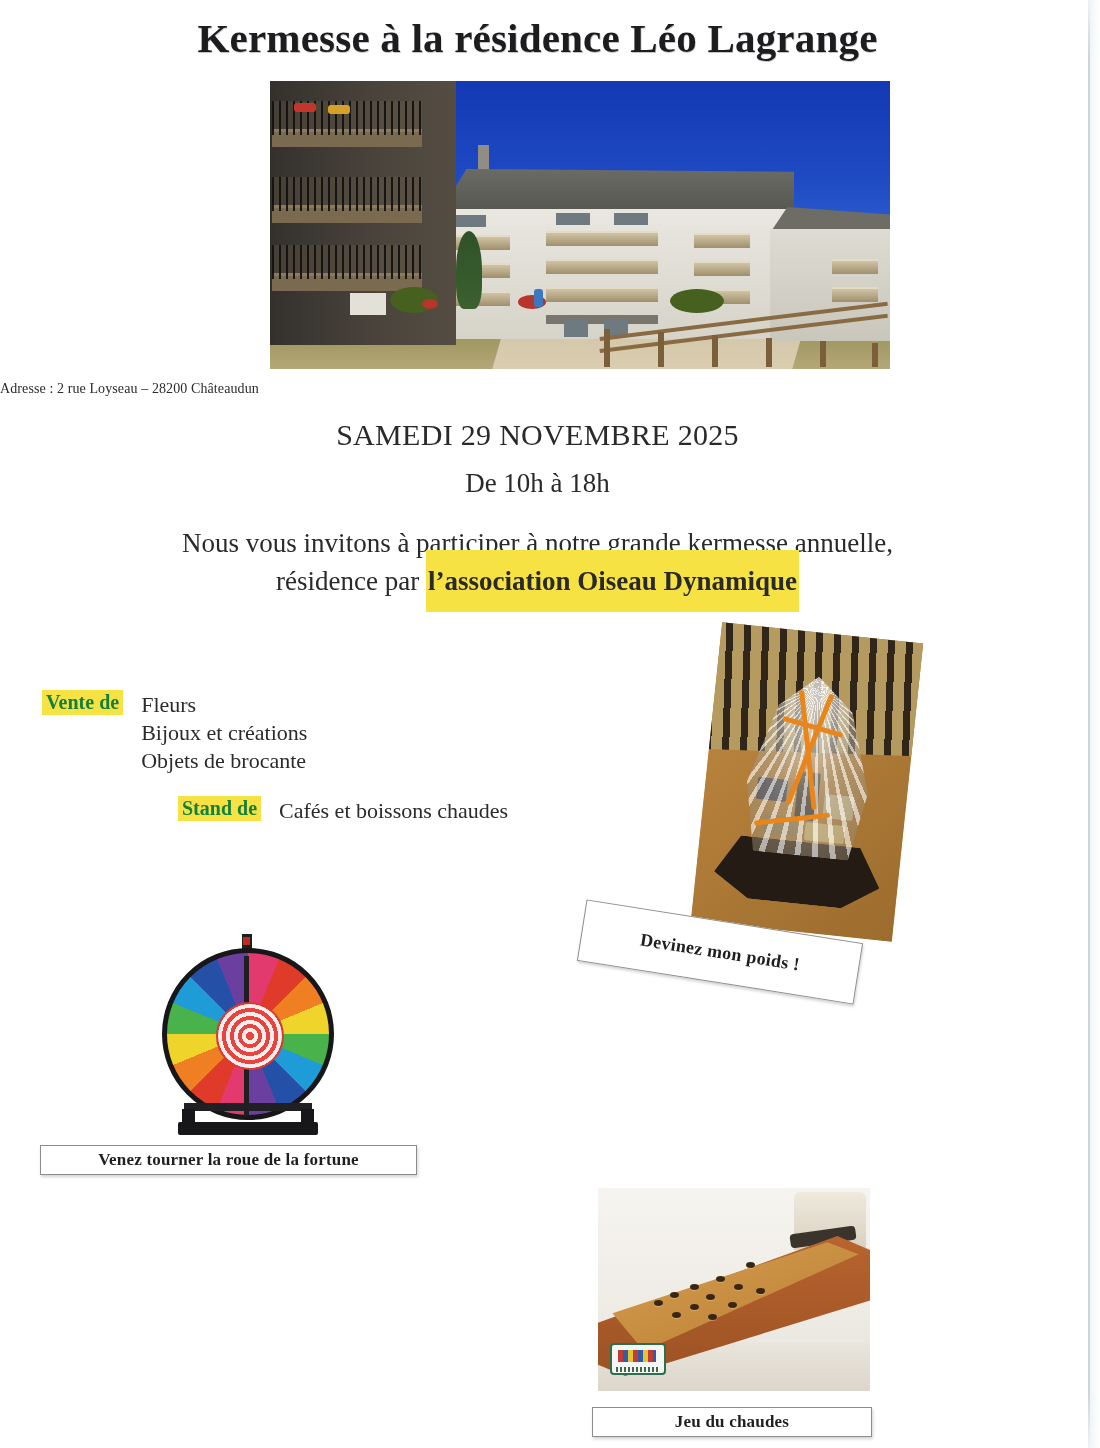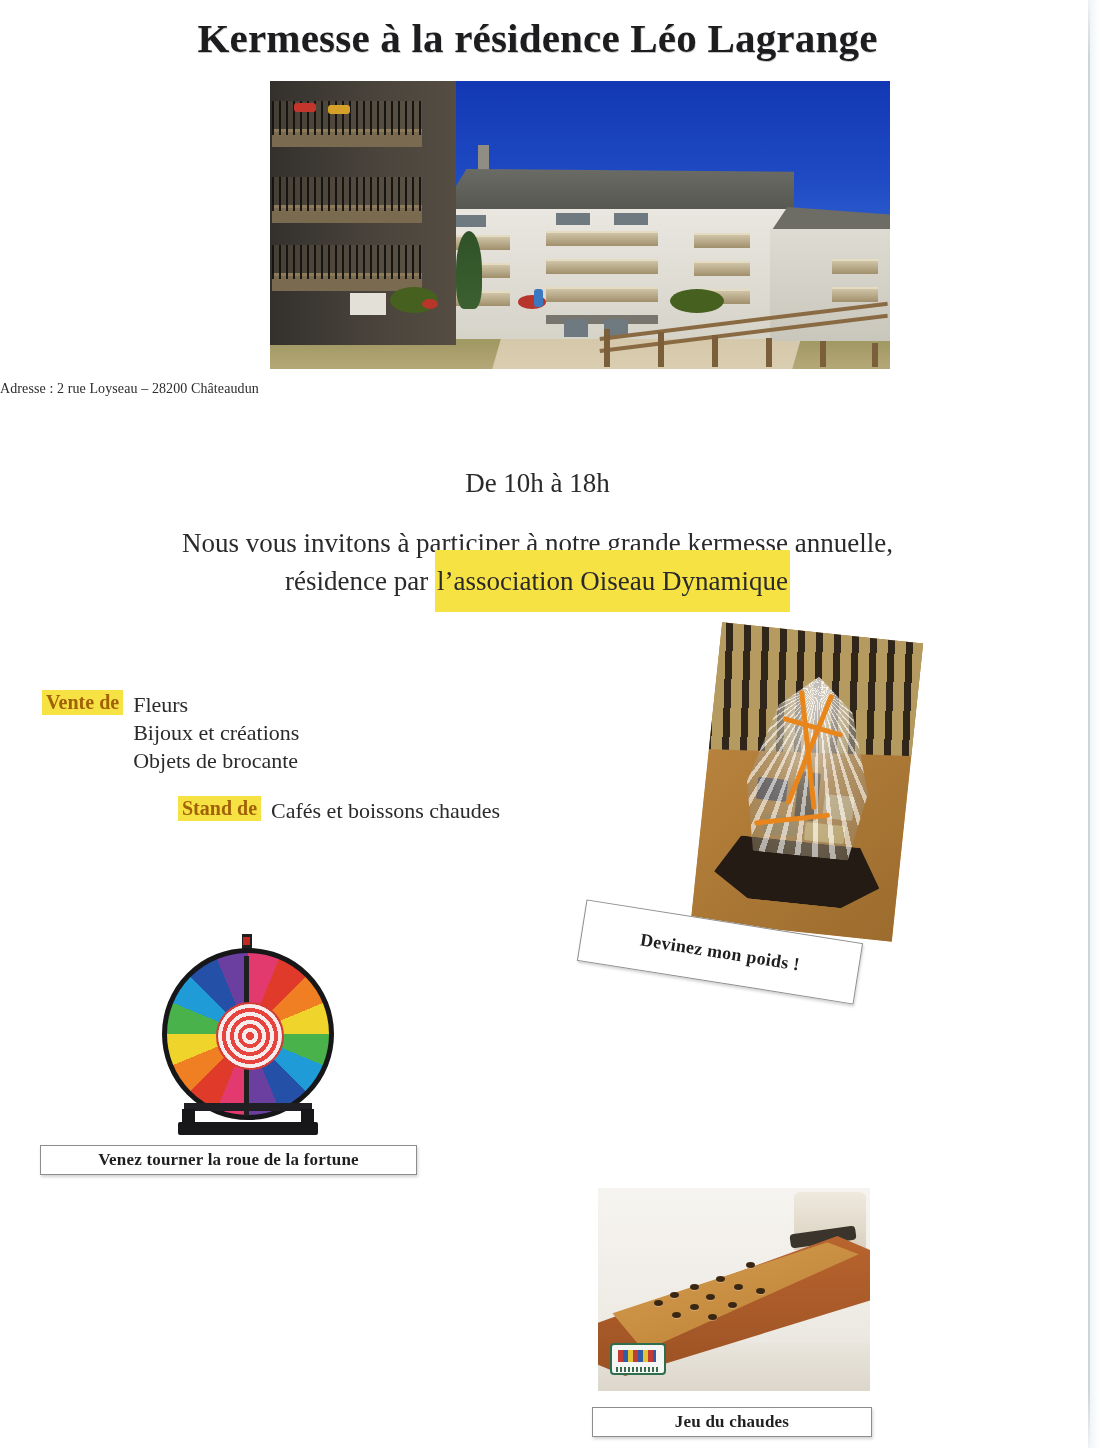--- a/index.html
+++ b/index.html
@@ -220,41 +220,43 @@
     top: 524px;
     left: 0; width: 1075px;
     text-align: center;
     font-size: 27px;
     line-height: 1.42;
     color: #2a2a2d;
   }
   .hl {
     background: #f7e244;
     padding: 16px 2px;
+    font-weight: bold;
   }
 
   
   .list-block { position: absolute; }
   .list-vente { left: 42px; top: 690px; }
   .list-stand { left: 178px; top: 796px; }
   .list-row { display: flex; align-items: flex-start; }
   .list-tag {
     font-weight: bold;
     font-size: 20px;
     background: #f7e244;
     padding: 1px 4px;
     white-space: nowrap;
-    color: #a16207;
+    color: #15803d;
     margin-right: 10px;
   }
   .list-items {
     font-size: 22px;
     line-height: 1.28;
     color: #2b2b2b;
     padding-top: 1px;
+    margin-left: 8px;
   }
 
   
   .photo-basket {
     position: absolute;
     left: 706px; top: 632px;
     width: 202px; height: 300px;
     transform: rotate(6deg);
     overflow: hidden;
     background: #b5813f;
@@ -568,20 +570,21 @@
       <div class="post" style="left:4px; height:38px;"></div>
       <div class="post" style="left:58px; height:35px;"></div>
       <div class="post" style="left:112px; height:32px;"></div>
       <div class="post" style="left:166px; height:29px;"></div>
       <div class="post" style="left:220px; height:26px;"></div>
       <div class="post" style="left:272px; height:24px;"></div>
     </div>
   </div>
 
   <div class="addr">Adresse : 2 rue Loyseau – 28200 Châteaudun</div>
+  <div class="date-line">SAMEDI 29 NOVEMBRE 2025</div>
   <div class="time-line">De 10h à 18h</div>
 
   <div class="invite">
     <div>Nous vous invitons à participer à notre grande kermesse annuelle,</div>
     <div><span>résidence par </span><span class="hl">l’association Oiseau Dynamique</span></div>
   </div>
 
   <div class="list-block list-vente">
     <div class="list-row">
       <span class="list-tag">Vente de</span>

